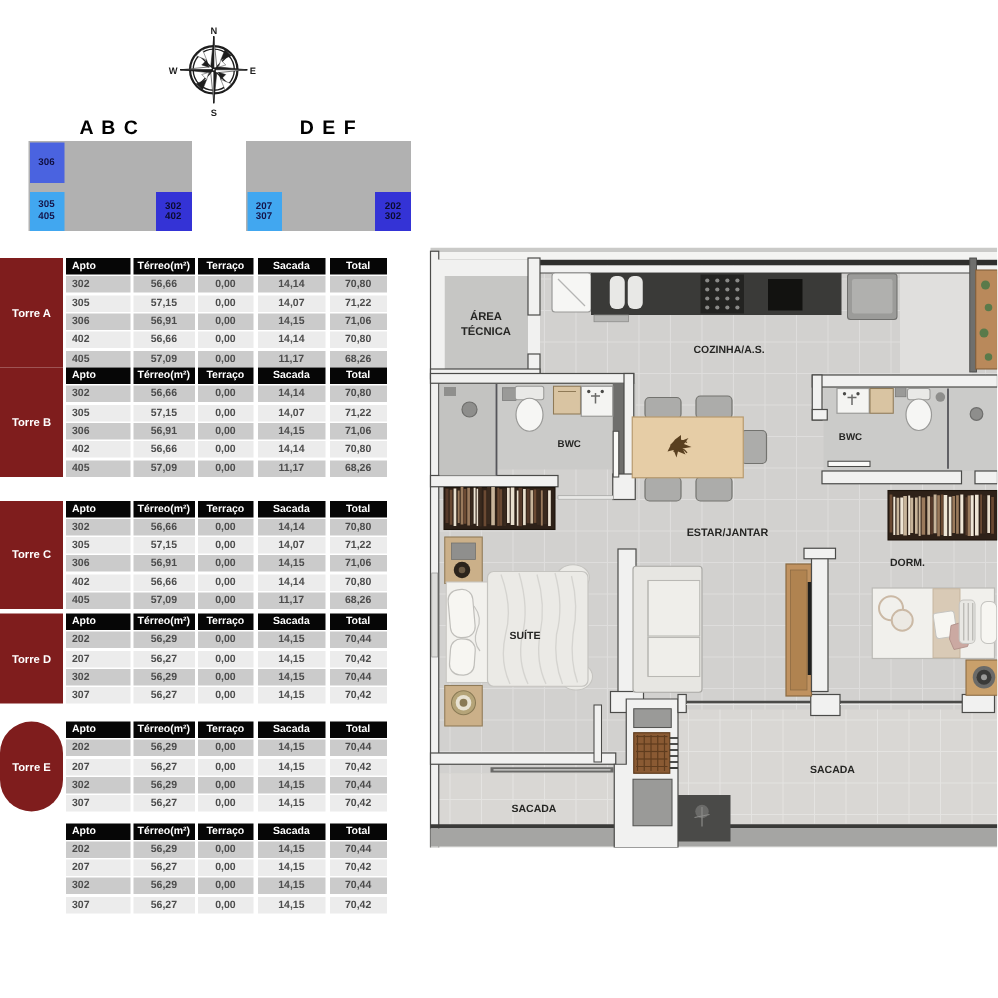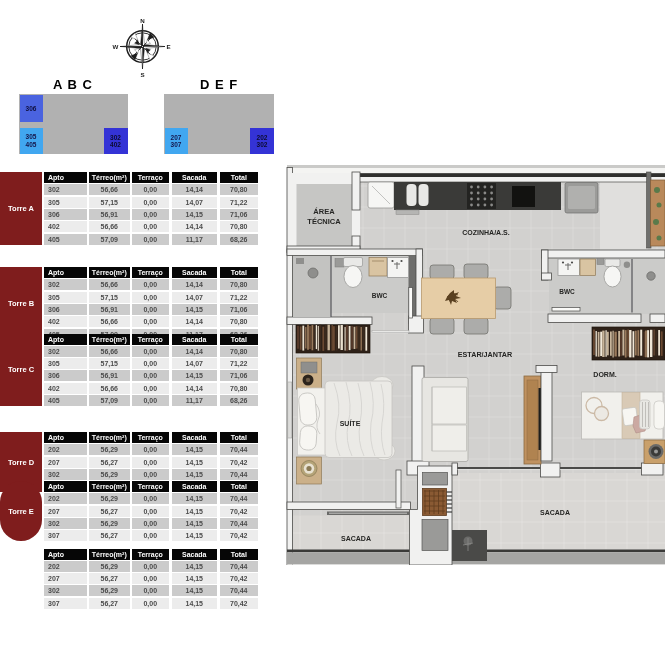--- a/index.html
+++ b/index.html
@@ -127,21 +127,21 @@
 
   <div class="trow rA" style="top:61.5px;height:11.0px;">
         <div class="c c1">405</div>
         <div class="c c2">57,09</div>
         <div class="c c3">0,00</div>
         <div class="c c4">11,17</div>
         <div class="c c5">68,26</div>
       </div>
 </div>
 
-<div class="tbl" style="top:267px;height:72.5px;">
+<div class="tbl" style="top:245px;height:72.5px;">
 
   <div class="torre" style="height:72.5px;">Torre B</div>
 
   <div class="trow hd" style="top:0px;height:11.0px;">
         <div class="c c1">Apto</div>
         <div class="c c2">Térreo(m²)</div>
         <div class="c c3">Terraço</div>
         <div class="c c4">Sacada</div>
         <div class="c c5">Total</div>
       </div>
@@ -233,21 +233,21 @@
 
   <div class="trow rA" style="top:61.5px;height:11.0px;">
         <div class="c c1">405</div>
         <div class="c c2">57,09</div>
         <div class="c c3">0,00</div>
         <div class="c c4">11,17</div>
         <div class="c c5">68,26</div>
       </div>
 </div>
 
-<div class="tbl" style="top:432px;height:60.2px;text-align:right;">
+<div class="tbl" style="top:409px;height:60.2px;text-align:right;">
 
   <div class="torre" style="height:60.2px;">Torre D</div>
 
   <div class="trow hd" style="top:0px;height:11.0px;">
         <div class="c c1">Apto</div>
         <div class="c c2">Térreo(m²)</div>
         <div class="c c3">Terraço</div>
         <div class="c c4">Sacada</div>
         <div class="c c5">Total</div>
       </div>

